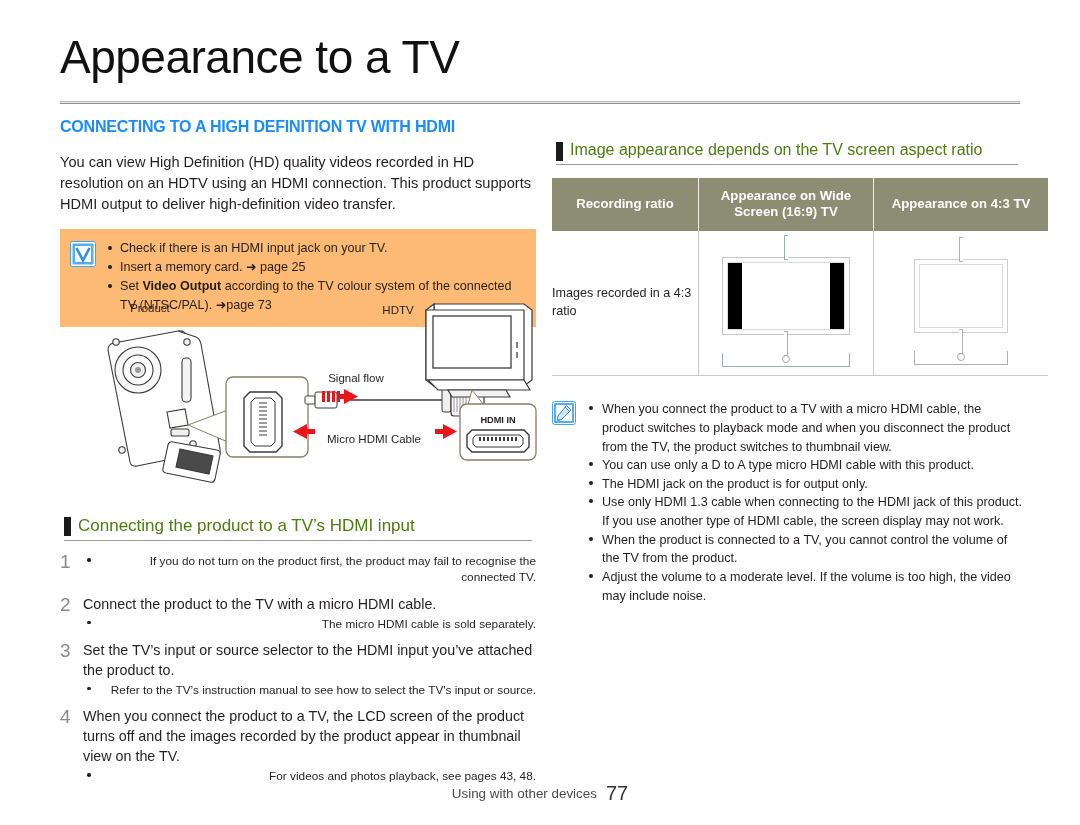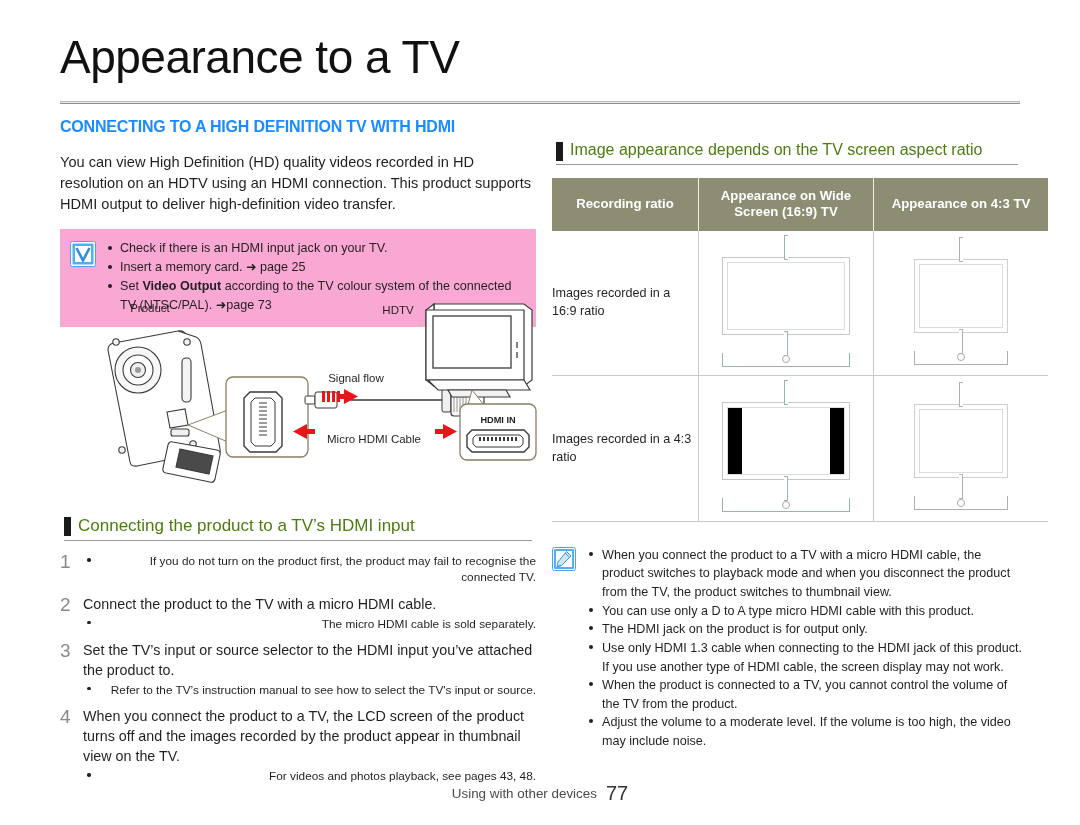--- a/index.html
+++ b/index.html
@@ -28,21 +28,21 @@
   .sec-head{
     color:#1a8cff;font-size:16px;font-weight:bold;letter-spacing:-0.2px;
     line-height:1.1;margin:0 0 16px 0;white-space:nowrap;
   }
   .sec-head.rt{font-size:20px;letter-spacing:0;}
 
   .body-copy{font-size:14.6px;line-height:1.46;color:#231f20;margin:0;}
 
   
   .tipbox{
-    margin-top:14px;background:#f9a8d4;width:476px;box-sizing:border-box;
+    margin-top:14px;background:#fdba74;width:476px;box-sizing:border-box;
     padding:10px 10px 12px 10px;display:flex;gap:10px;
   }
   .tip-icon{flex:0 0 auto;width:26px;height:26px;margin-top:2px;}
   .tip-list{margin:0;padding:0;list-style:none;font-size:12.6px;line-height:1.5;color:#231f20;}
   .tip-list li{position:relative;padding-left:14px;}
   .tip-list li::before{
     content:"";position:absolute;left:2px;top:7px;width:4px;height:4px;
     border-radius:50%;background:#231f20;
   }
   .tip-list b{font-weight:bold;}
@@ -320,47 +320,20 @@
           <th style="width:166px;">
             <span>Appearance on Wide Screen (16:9) TV</span>
           </th>
           <th style="width:166px;">
             <span>Appearance on 4:3 TV</span>
           </th>
         </tr>
       </thead>
       <tbody>
         <tr>
-          <td class="label-cell">Images recorded in a 16:9 ratio</td>
-          <td class="tv-cell">
-            <span class="tvset">
-              <span class="tv-outer">
-                <span class="tv-inner" style="display:block;">
-                  <span class="tv-screen" style="display:block;width:116px;height:66px;"></span>
-                </span>
-              </span>
-              <span class="tv-base" style="display:flex;">
-                  <span class="tv-knob"></span>
-                </span>
-            </span>
-          </td>
-          <td class="tv-cell">
-            <span class="tvset">
-              <span class="tv-outer grey">
-                <span class="tv-inner grey" style="display:block;">
-                  <span class="tv-screen" style="display:block;width:82px;height:62px;"></span>
-                </span>
-              </span>
-              <span class="tv-base grey" style="display:flex;">
-                  <span class="tv-knob"></span>
-                </span>
-            </span>
-          </td>
-        </tr>
-        <tr>
           <td class="label-cell">Images recorded in a 4:3 ratio</td>
           <td class="tv-cell">
             <span class="tvset">
               <span class="tv-outer">
                 <span class="tv-inner" style="display:block;">
                   <span class="tv-screen" style="display:block;width:116px;height:66px;">
                     <span class="pillar l"></span>
                     <span class="pillar r"></span>
                   </span>
                 </span>

